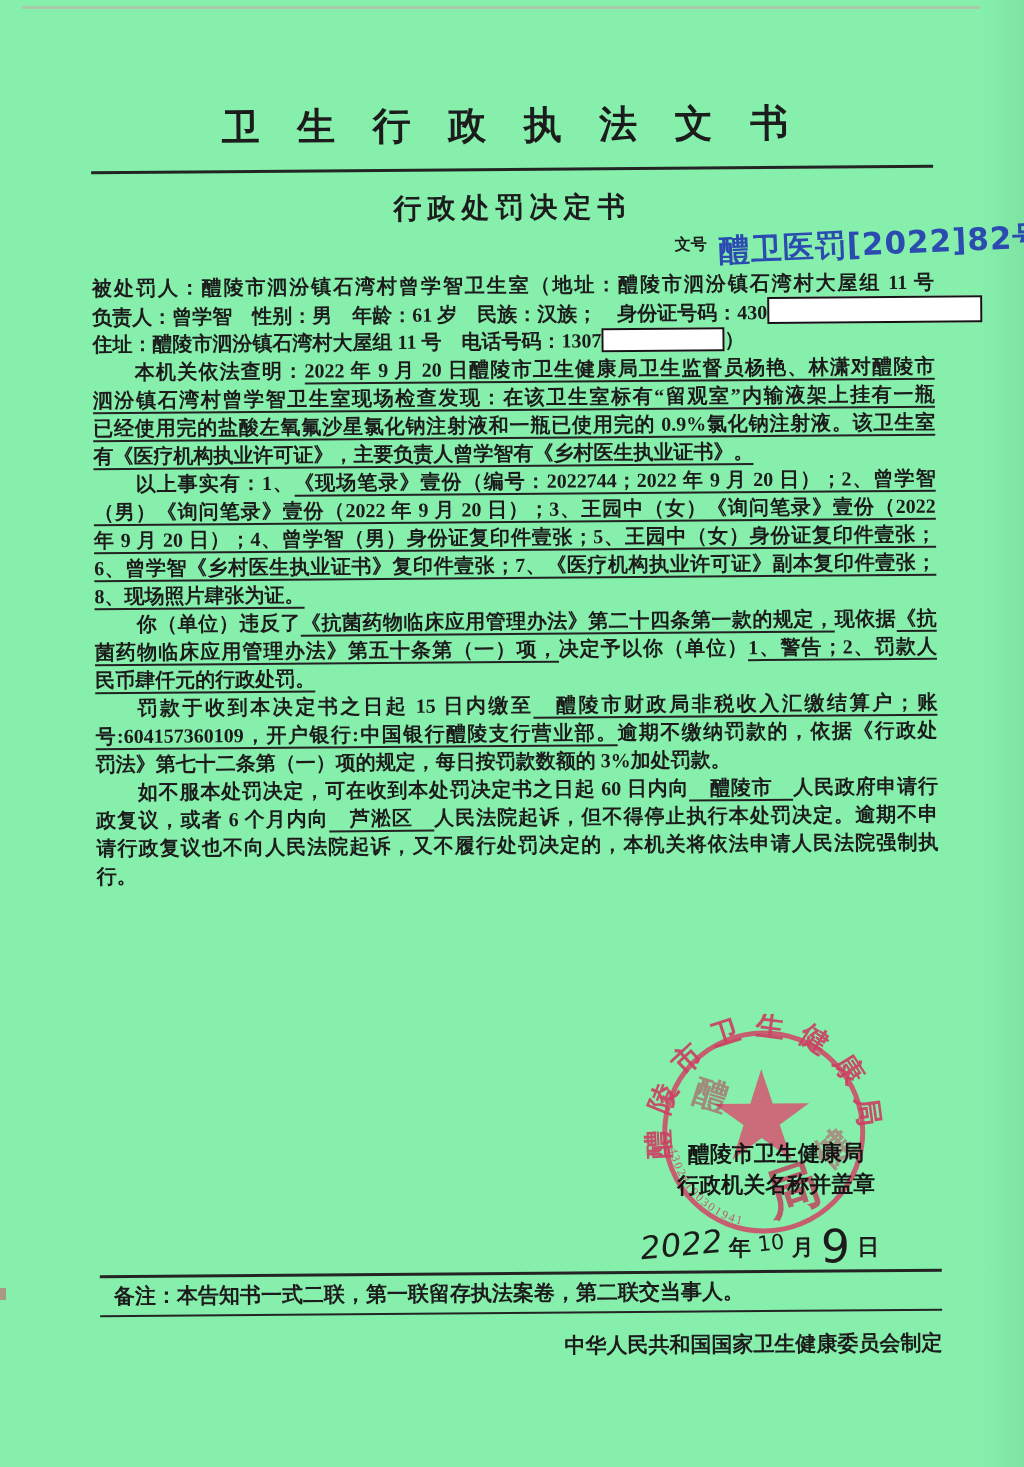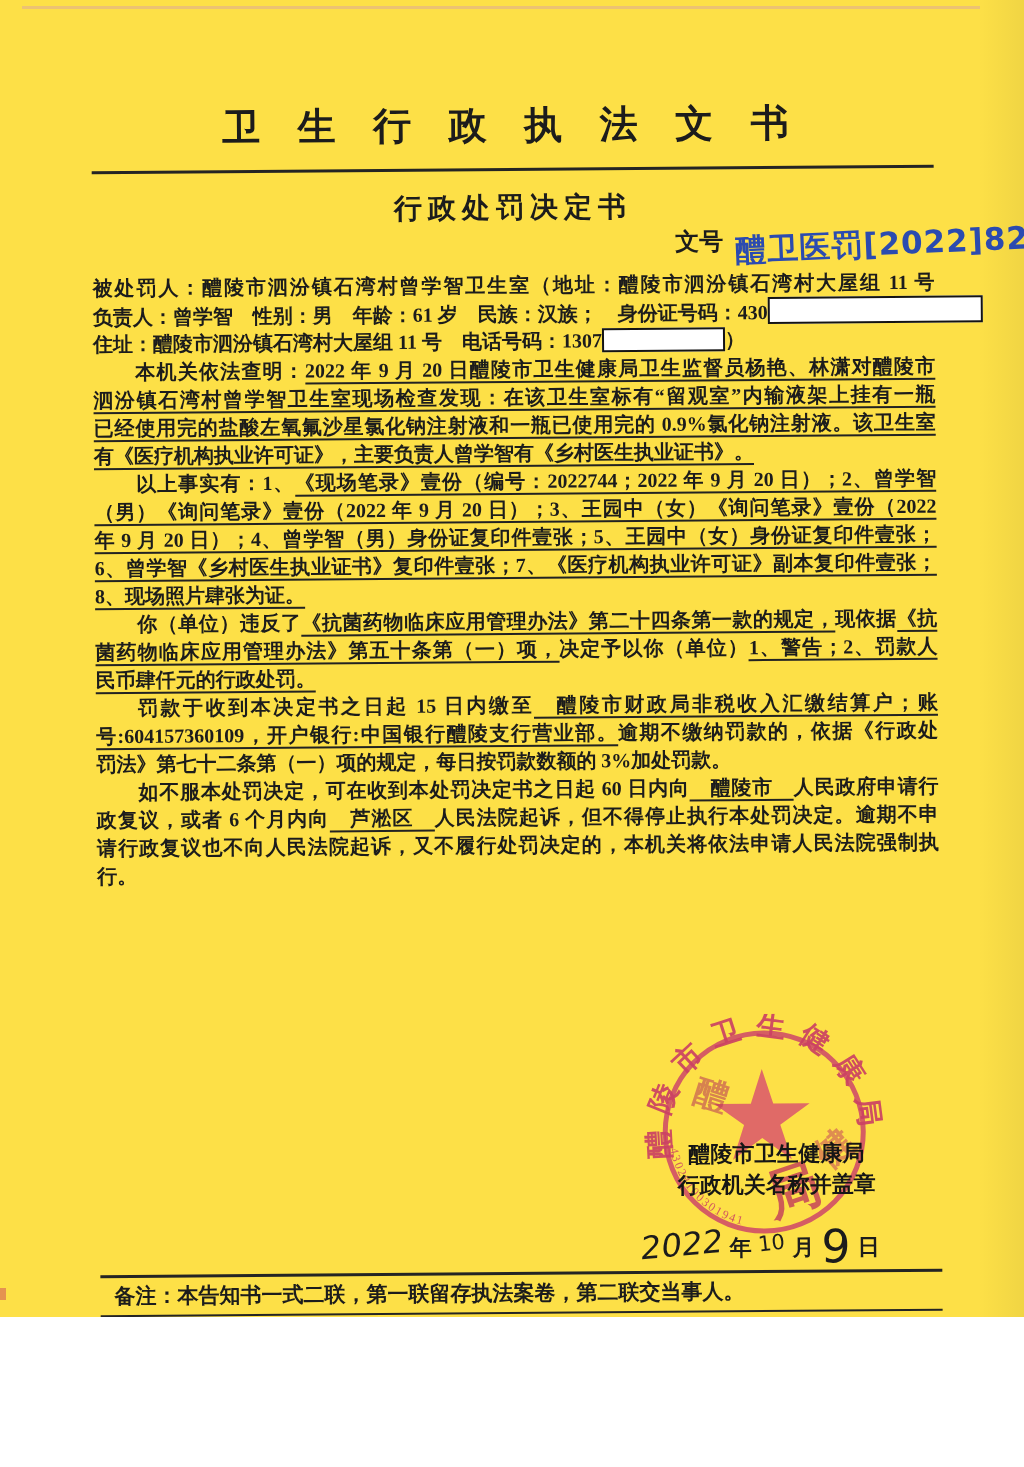--- a/index.html
+++ b/index.html
@@ -1,30 +1,30 @@
 <!DOCTYPE html>
 <html><head>
 <meta charset="utf-8">
 <style>
   html,body{margin:0;padding:0;background:#fff;}
-  .sheet{position:relative;width:1024px;height:1317px;background:#fde047;overflow:hidden;
+  .sheet{position:relative;width:1024px;height:1467px;background:#86efac;overflow:hidden;
          font-family:"Liberation Serif","DejaVu Serif",serif;color:#1c1c1c;}
   .tilt{position:absolute;inset:0;transform:rotate(-0.45deg);transform-origin:50% 45%;}
   .scan-strip{position:absolute;top:6px;left:22px;width:958px;height:3px;background:rgba(214,158,168,.45);}
   .edge-shade{position:absolute;top:0;right:0;width:46px;height:100%;
               background:linear-gradient(to right,rgba(0,0,0,0),rgba(0,0,0,.05));}
   .red-dot{position:absolute;left:0;top:1288px;width:6px;height:12px;background:rgba(205,70,90,.5);}
 
   .doc-title{position:absolute;top:100px;left:95px;width:842px;text-align:center;
              font-size:38px;font-weight:700;letter-spacing:14px;white-space:nowrap;}
   .title-rule{position:absolute;top:168px;left:95px;width:842px;height:3px;background:#242424;}
   .doc-subtitle{position:absolute;top:189px;left:95px;width:842px;text-align:center;
                 font-size:28px;font-weight:700;letter-spacing:6px;}
   .docno{position:absolute;top:226px;left:678px;white-space:nowrap;}
-  .docno-label{font-size:24px;font-weight:700;vertical-align:6px;}
+  .docno-label{font-size:16px;font-weight:700;vertical-align:6px;}
   .docno-hand{display:inline-block;margin-left:8px;color:#2b4bb0;font-size:31px;font-weight:700;
               font-family:"DejaVu Sans",sans-serif;transform:rotate(-2deg);letter-spacing:1px;}
 
   .body-lines{position:absolute;top:271px;left:95px;width:842px;}
   .line{height:28px;line-height:28px;font-size:20px;font-weight:600;white-space:nowrap;}
   .just{text-align:justify;text-align-last:justify;}
   .ind{padding-left:42px;}
   .u{border-bottom:2px solid #222;padding-bottom:1px;}
   .redact{display:inline-block;background:#fff;border:2px solid #141414;vertical-align:-5px;}
   .wide{width:211px;height:23px;}

